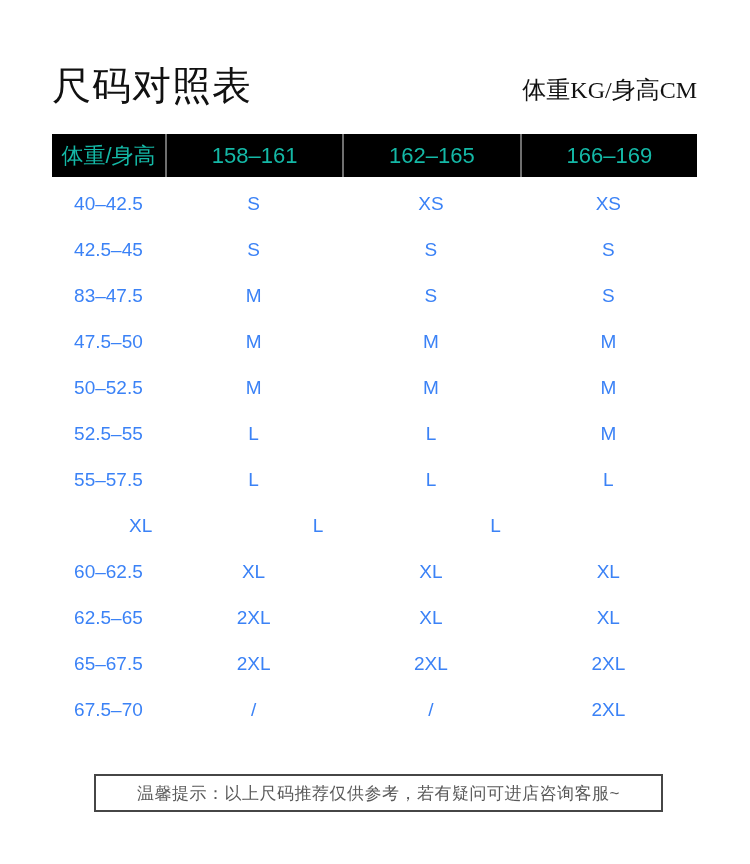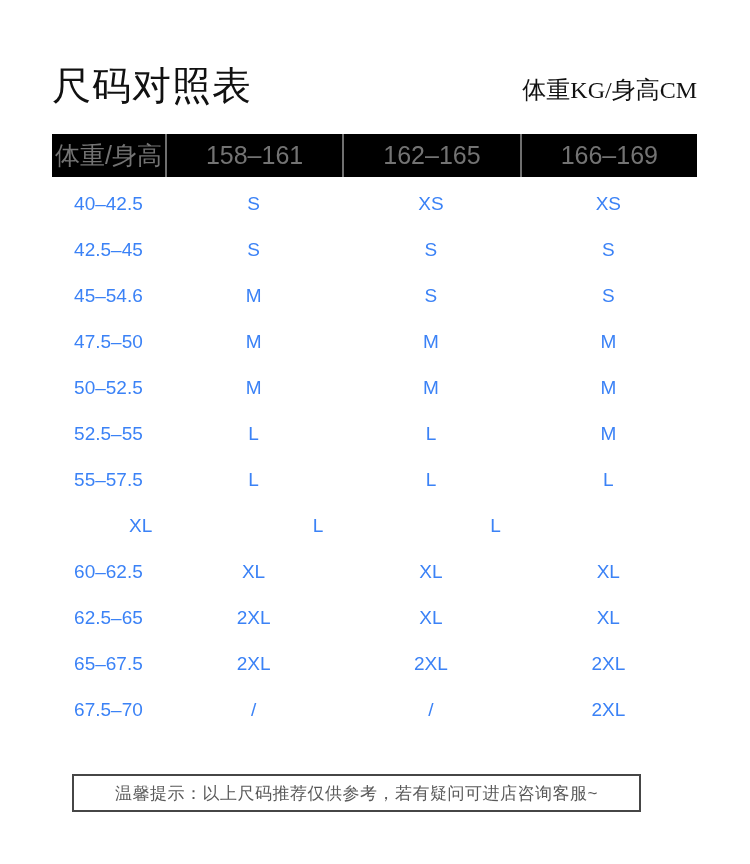--- a/index.html
+++ b/index.html
@@ -42,43 +42,43 @@
   }
   .t-head {
     display: flex;
     height: 43px;
     background: #000000;
   }
   .t-head .cell {
     display: flex;
     align-items: center;
     justify-content: center;
-    color: #737373;
-    font-size: 25px;
+    color: #14b8a6;
+    font-size: 22px;
   }
   .t-head .cell + .cell { border-left: 2px solid #6f6f6f; }
   .t-body { padding-top: 4px; }
   .t-row {
     display: flex;
     height: 46px;
   }
   .t-row .cell {
     display: flex;
     align-items: center;
     justify-content: center;
     color: #3b82f6;
     font-size: 19px;
   }
   .col-0 { width: 17.5%; }
   .col-1, .col-2, .col-3 { width: 27.5%; }
 
   
   .footer-tip {
     position: absolute;
-    left: 72px;
+    left: 94px;
     top: 774px;
     width: 569px;
     height: 38px;
     border: 2px solid #464646;
     display: flex;
     align-items: center;
     justify-content: center;
   }
   .footer-tip span {
     font-size: 17px;
@@ -110,21 +110,21 @@
           <div class="cell col-2">XS</div>
           <div class="cell col-3">XS</div>
         </div>
         <div class="t-row">
           <div class="cell col-0">42.5–45</div>
           <div class="cell col-1">S</div>
           <div class="cell col-2">S</div>
           <div class="cell col-3">S</div>
         </div>
         <div class="t-row">
-          <div class="cell col-0">45–54.6</div>
+          <div class="cell col-0">83–47.5</div>
           <div class="cell col-1">M</div>
           <div class="cell col-2">S</div>
           <div class="cell col-3">S</div>
         </div>
         <div class="t-row">
           <div class="cell col-0">47.5–50</div>
           <div class="cell col-1">M</div>
           <div class="cell col-2">M</div>
           <div class="cell col-3">M</div>
         </div>

